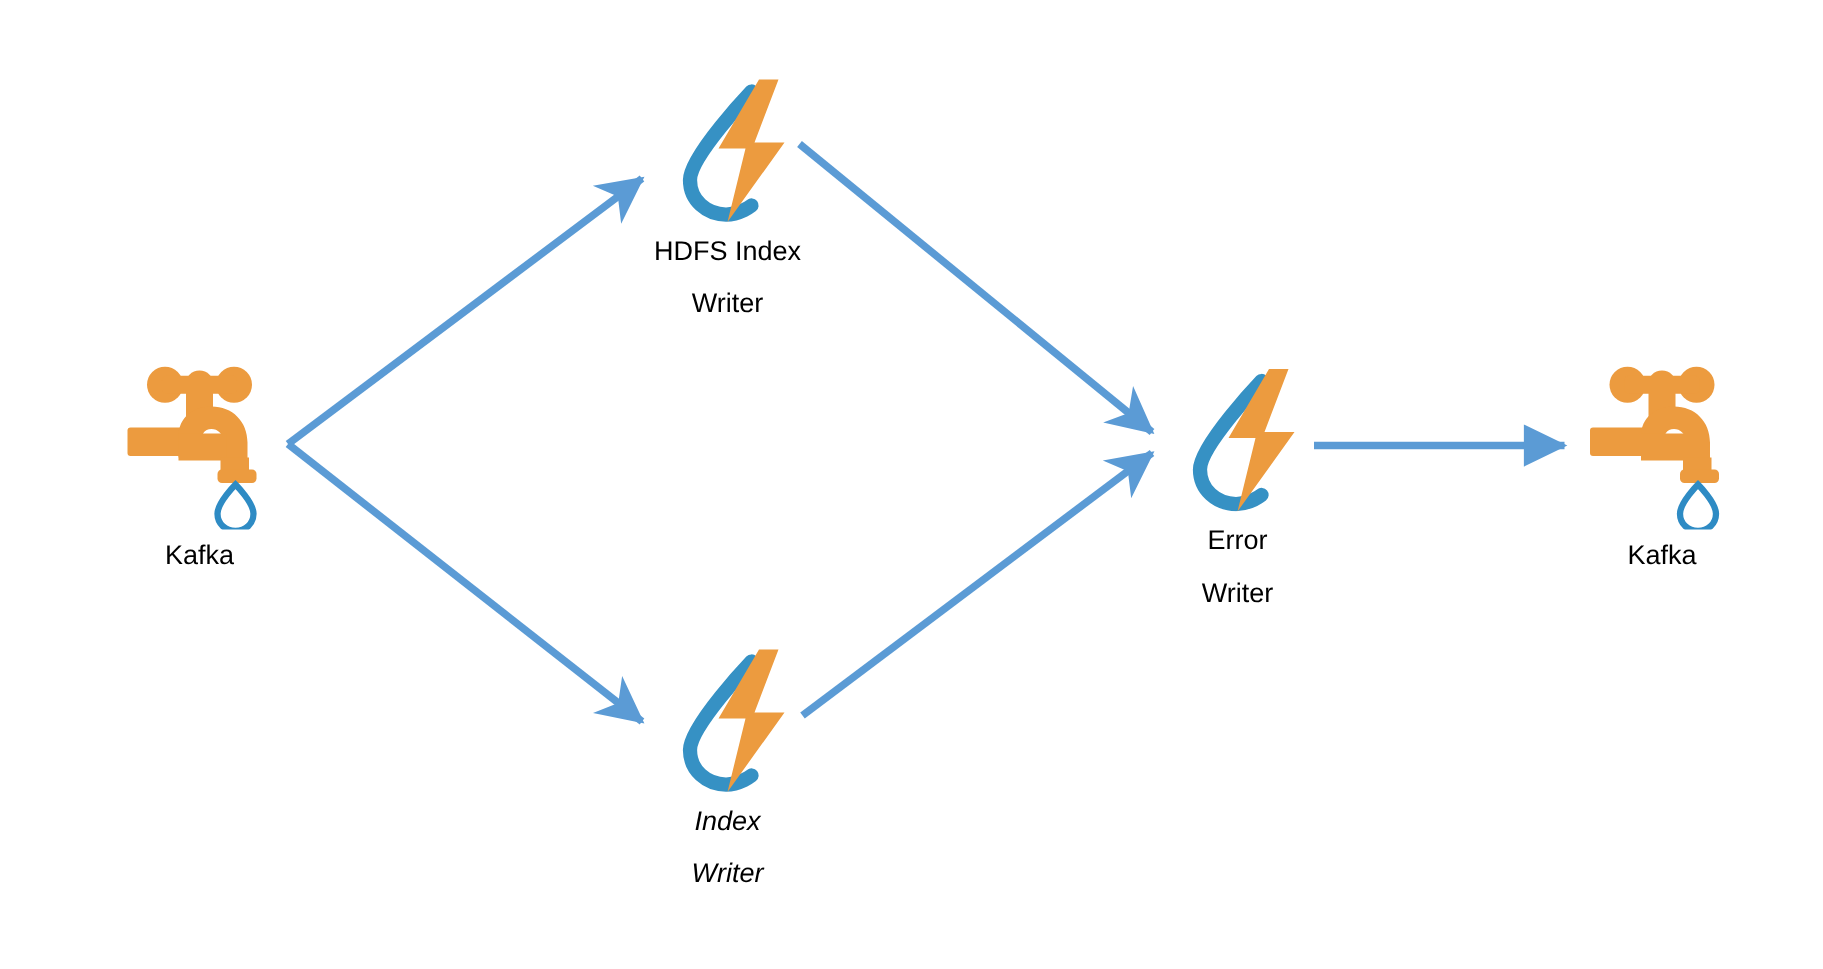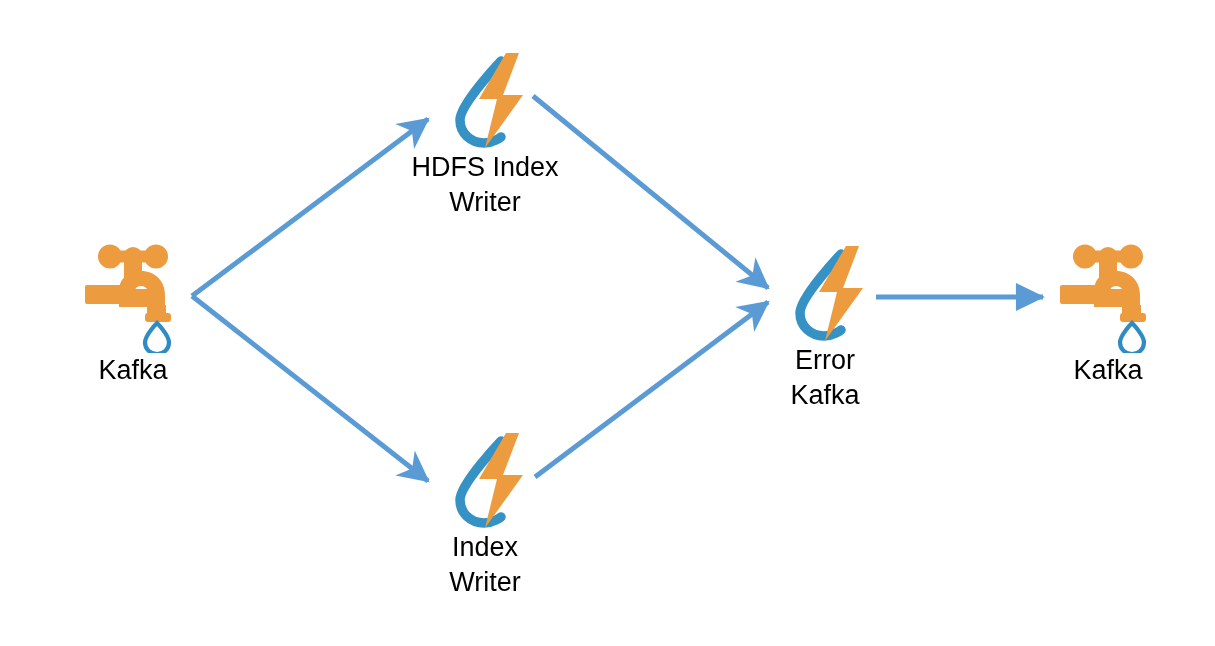--- a/index.html
+++ b/index.html
@@ -32,35 +32,35 @@
     align-items: center;
   }
   .node-icon {
     display: block;
     line-height: 0;
   }
   .node-label {
     text-align: center;
     color: #000000;
     font-family: "Liberation Sans", sans-serif;
-    font-size: 27px;
+    font-size: 18px;
     line-height: 35px;
     white-space: pre-line;
     letter-spacing: 0px;
   }
   .label-storm {
     margin-top: 2px;
   }
   .label-kafka {
     margin-top: 0;
   }
   
   #node-kafka-source { left: 63px; top: 243px; width: 140px; }
   #node-hdfs-index-writer { left: 410px; top: 48px; width: 150px; }
-  #node-index-writer { left: 410px; top: 428px; width: 150px; }
+  #node-index-writer { left: 410px; top: 428px; width: 150px; font-style: italic; }
   #node-error-writer { left: 760px; top: 241px; width: 130px; }
   #node-kafka-sink { left: 1038px; top: 243px; width: 140px; }
 </style>
 </head>
 <body>
 
 <div id="canvas">
 
   <svg id="edges" viewBox="0 0 1215 646" xmlns="http://www.w3.org/2000/svg">
     <defs>
@@ -137,21 +137,21 @@
   </div>
 
   <div class="node" id="node-error-writer">
     <span class="node-icon">
       <svg width="100" height="100" viewBox="0 0 100 100" xmlns="http://www.w3.org/2000/svg">
         <path d="M 66 13 C 66 13 25 56 25 72 C 25 85.5 36 95 49 95 C 58.5 95 66 89 66 89" fill="none" stroke="#3691C4" stroke-width="9.5" stroke-linecap="round" stroke-linejoin="round"></path>
         <path d="M 71 5 L 44 51 L 62 51 L 50 100 L 88 47 L 68 47 L 84 5 Z" fill="#EC9B3F"></path>
       </svg>
     </span>
     <span class="node-label label-storm">Error
-Kafka</span>
+Writer</span>
   </div>
 
   <div class="node" id="node-kafka-sink">
     <span class="node-icon">
       <svg width="100" height="110" viewBox="0 0 100 110" xmlns="http://www.w3.org/2000/svg">
         <g fill="#EC9B3F">
           <circle cx="27" cy="13.5" r="12"></circle>
           <circle cx="50" cy="13.5" r="9.5"></circle>
           <circle cx="73" cy="13.5" r="12"></circle>
           <rect x="25" y="7.5" width="50" height="12" rx="3"></rect>

